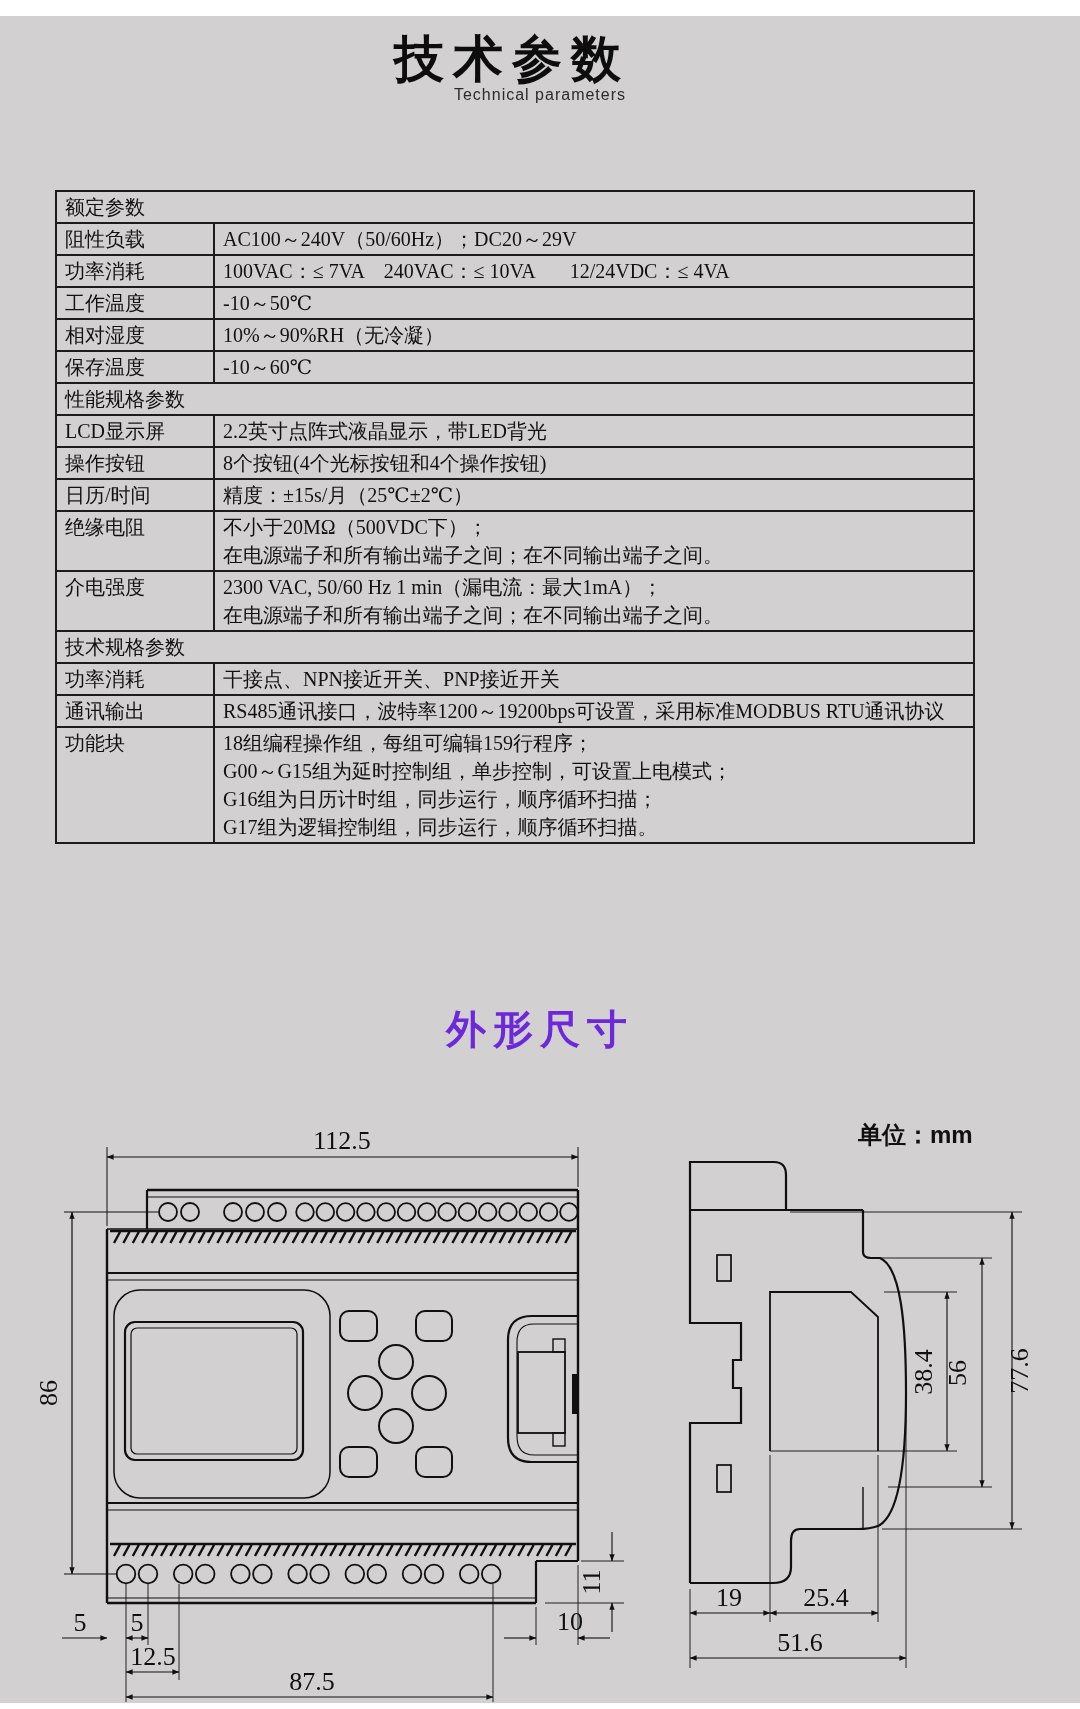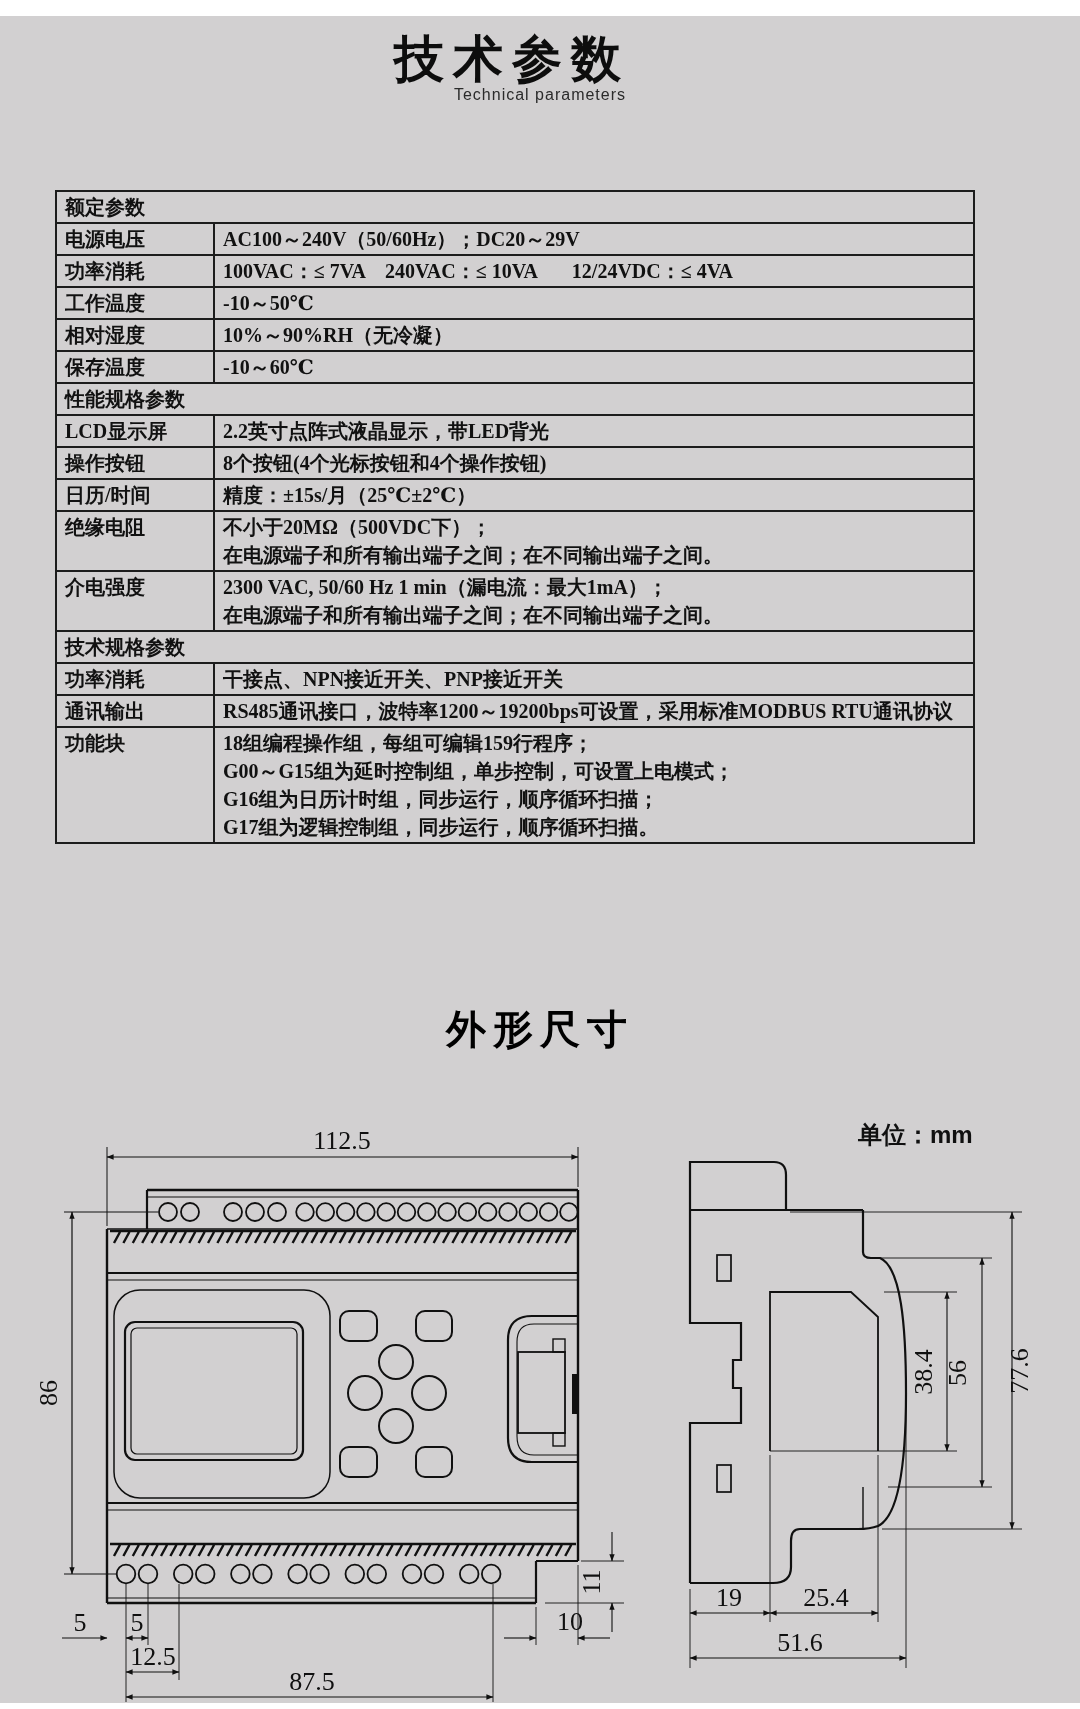--- a/index.html
+++ b/index.html
@@ -4,24 +4,24 @@
 <style>
   html,body{margin:0;padding:0;}
   body{width:1080px;height:1709px;position:relative;background:#ffffff;overflow:hidden;
        font-family:"Liberation Sans","DejaVu Sans",sans-serif;}
   .gray-bg{position:absolute;left:0;top:16px;width:1080px;height:1687px;background:#d2d0d1;}
   .page-title{position:absolute;left:0;top:26px;width:1024px;text-align:center;
       font-size:50px;font-weight:bold;color:#0d0d0d;letter-spacing:9px;}
   .page-subtitle{position:absolute;left:0;top:86px;width:1080px;text-align:center;
       font-size:16px;color:#2b2b2b;letter-spacing:1px;}
   .section-title{position:absolute;left:0;top:1002px;width:1080px;text-align:center;
-      font-size:40px;font-weight:bold;color:#000000;letter-spacing:7px;}
+      font-size:40px;font-weight:bold;color:#6d28d9;letter-spacing:7px;}
   .spec-wrap{position:absolute;left:55px;top:190px;width:920px;}
   table.spec{border-collapse:collapse;width:100%;table-layout:fixed;
-      font-family:"Liberation Serif","DejaVu Serif",serif;font-size:20px;color:#111;font-weight:bold;}
+      font-family:"Liberation Serif","DejaVu Serif",serif;font-size:20px;color:#111;}
   table.spec td{border:2px solid #1c1c1c;padding:1px 8px;vertical-align:top;
       line-height:28px;white-space:pre-wrap;}
   table.spec td.lab{width:158px;}
   table.spec td.sec{height:28px;}
   .val-line{line-height:28px;}
   svg text{font-family:"Liberation Serif","DejaVu Serif",serif;fill:#101010;}
   svg .dim{font-size:26px;}
   svg .unit{font-family:"Liberation Sans","DejaVu Sans",sans-serif;font-size:24px;font-weight:bold;}
 </style>
 </head>
@@ -36,21 +36,21 @@
   <table class="spec">
     <colgroup>
         <col style="width:158px">
         <col>
       </colgroup>
     <tbody id="spec-body">
         <tr>
           <td colspan="2" class="sec">额定参数</td>
         </tr>
         <tr>
-          <td class="lab">电源电压</td>
+          <td class="lab">阻性负载</td>
           <td><div class="val-line">AC100～240V（50/60Hz）；DC20～29V</div></td>
         </tr>
         <tr>
           <td class="lab">功率消耗</td>
           <td><div class="val-line">100VAC：≤ 7VA    240VAC：≤ 10VA       12/24VDC：≤ 4VA</div></td>
         </tr>
         <tr>
           <td class="lab">工作温度</td>
           <td><div class="val-line">-10～50℃</div></td>
         </tr>

